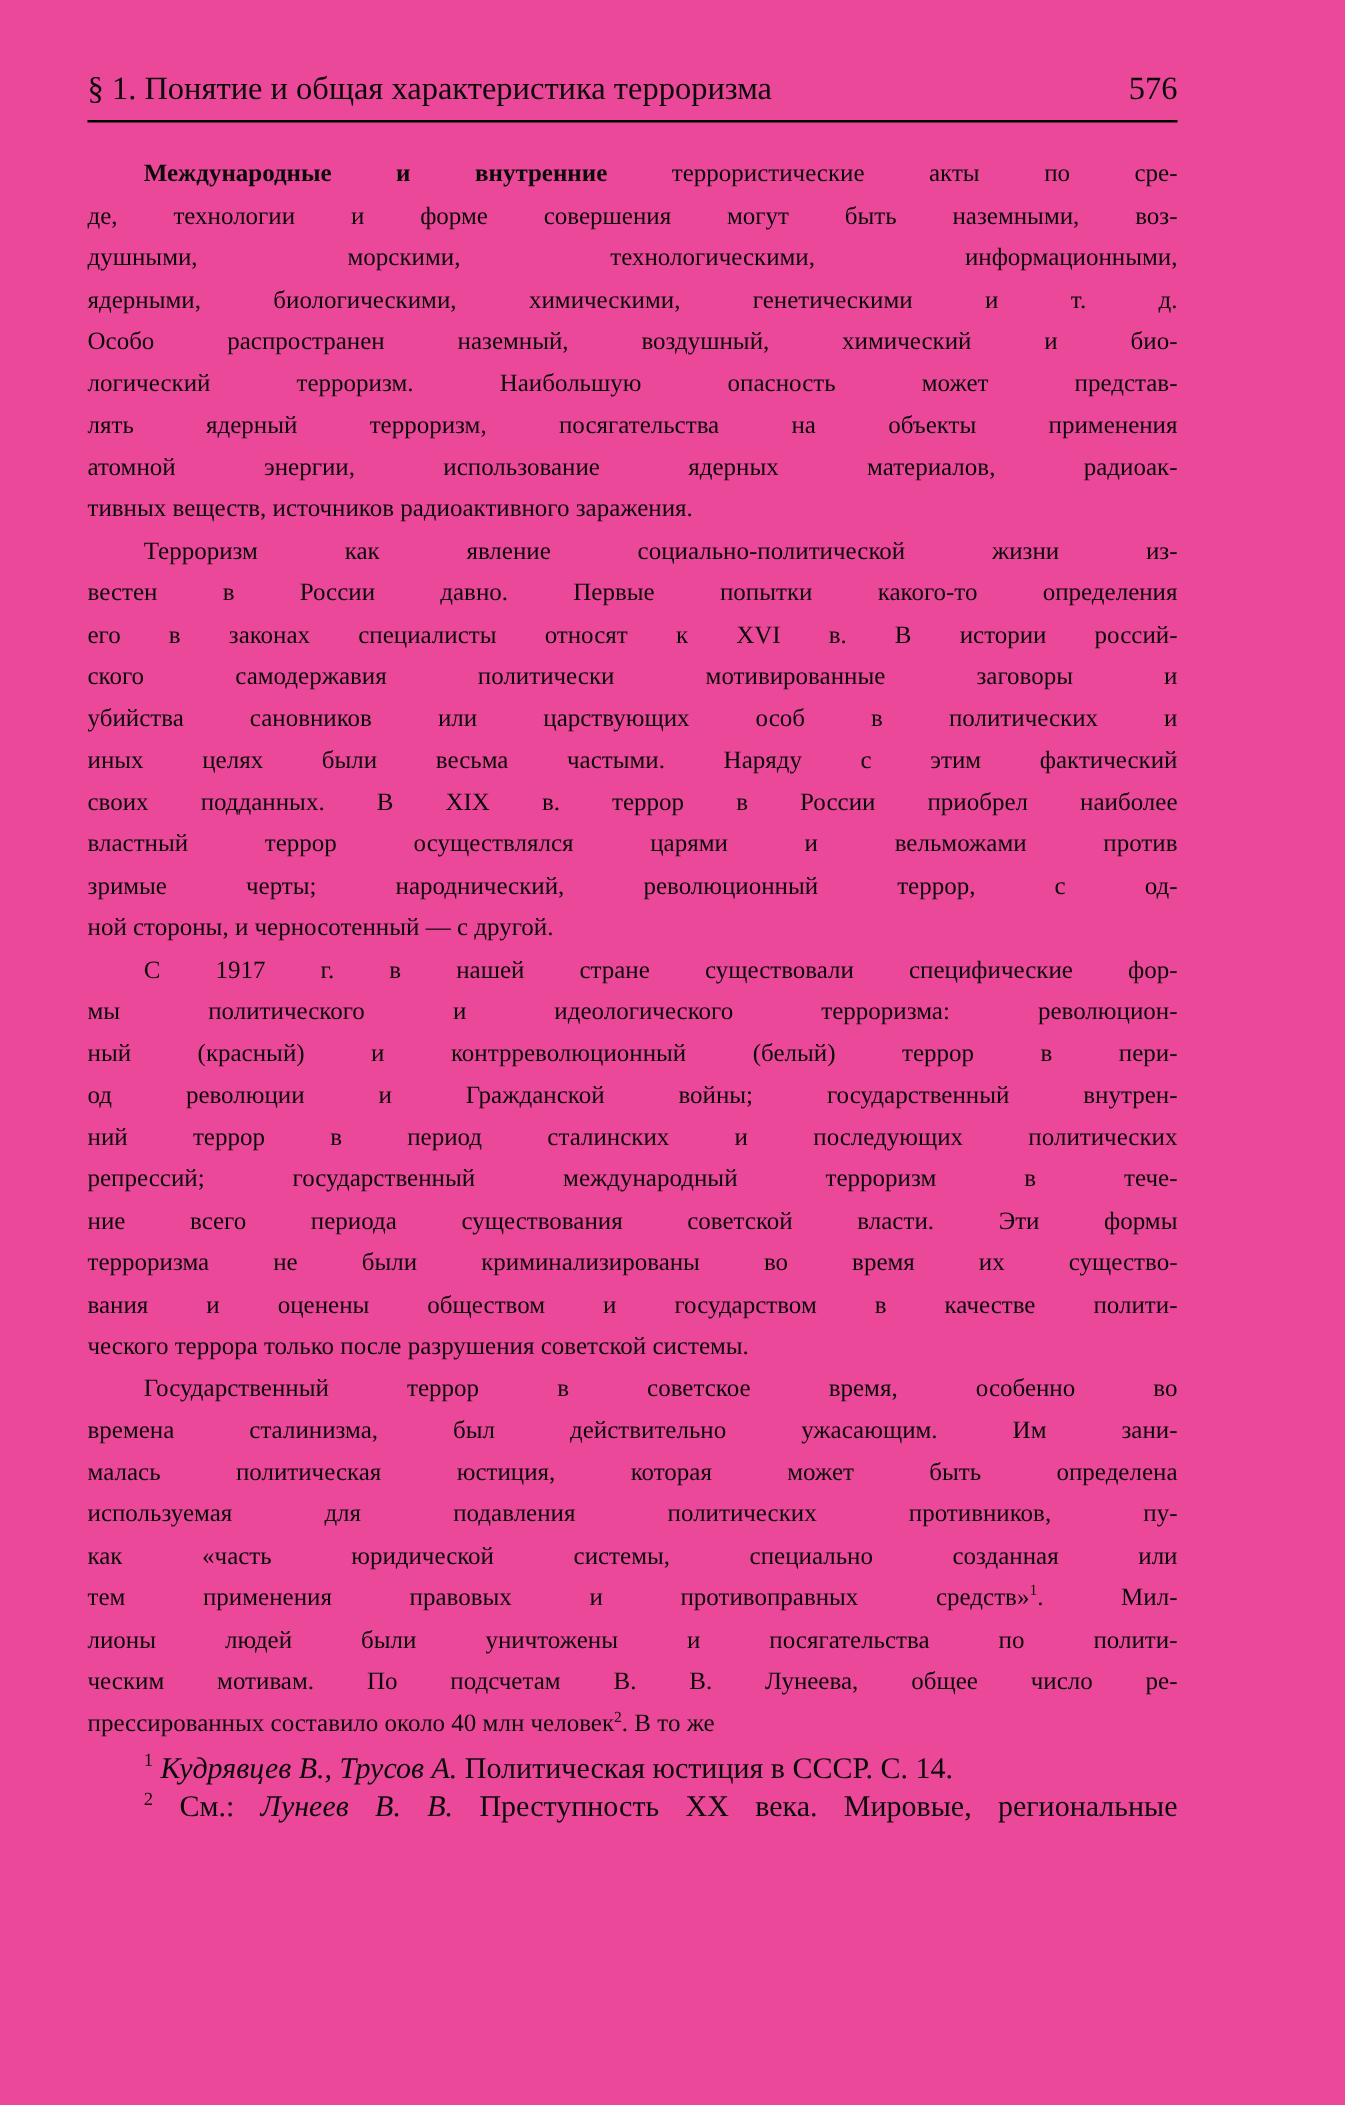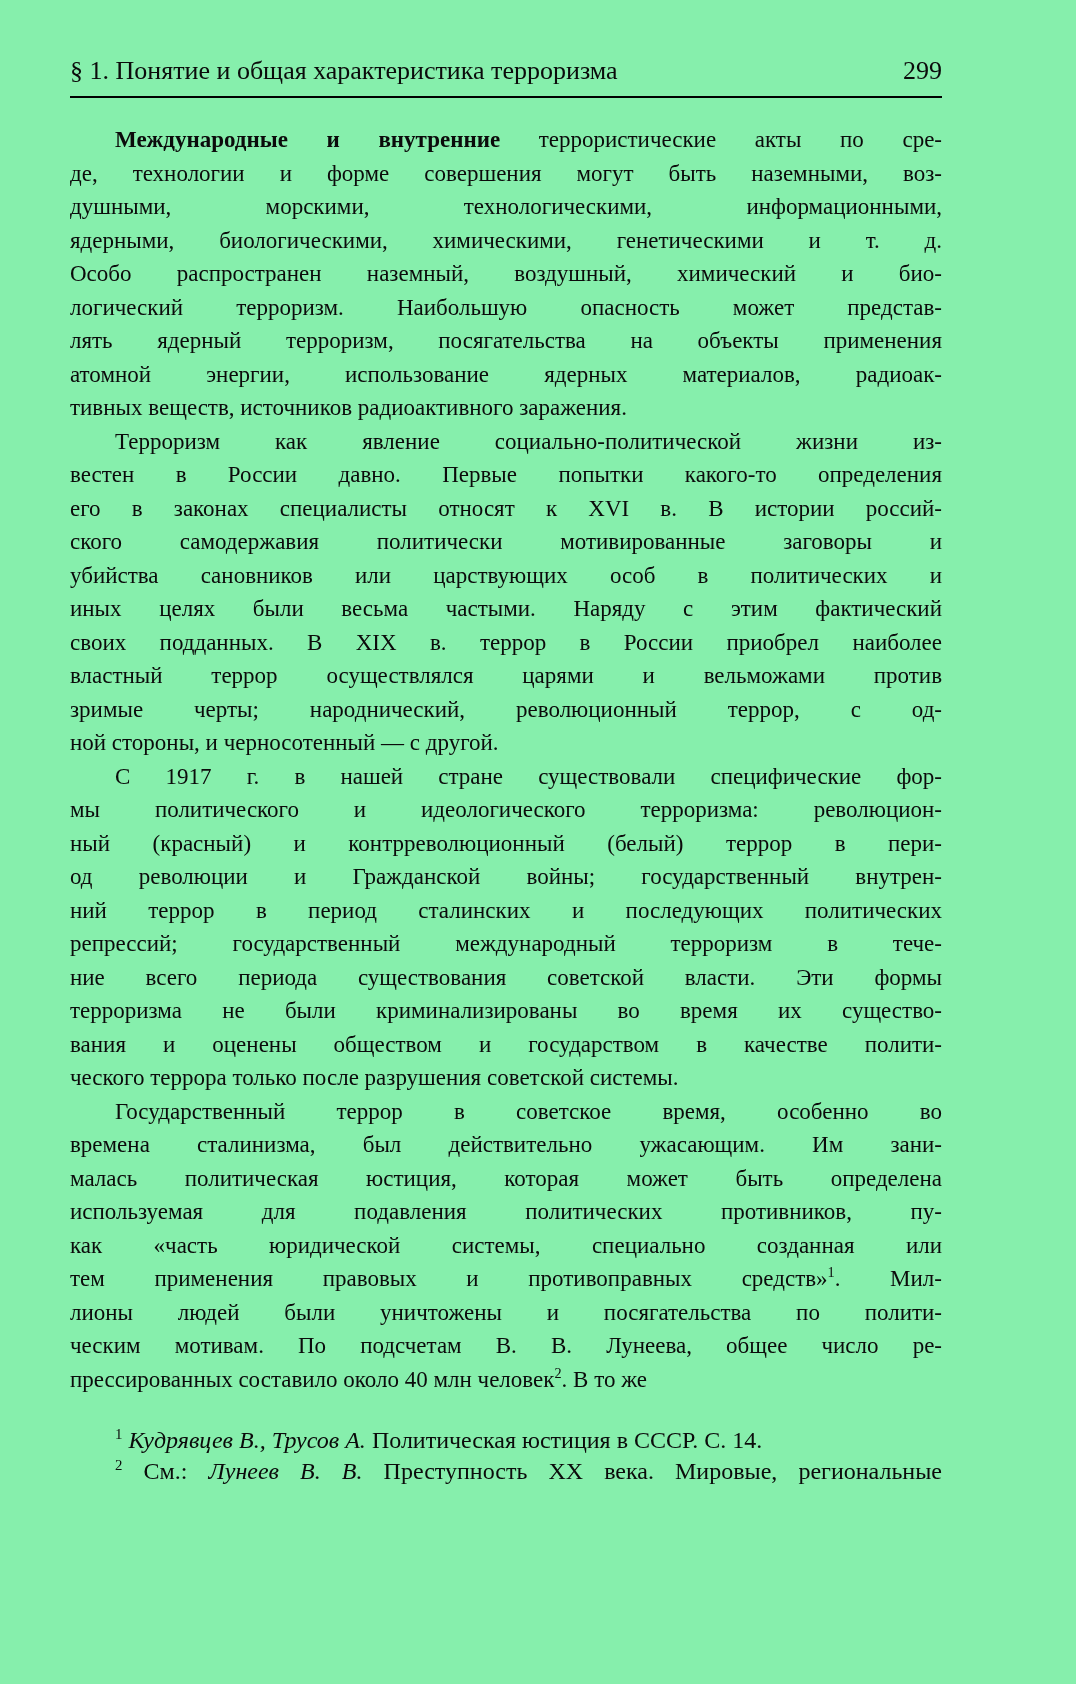--- a/index.html
+++ b/index.html
@@ -1,20 +1,20 @@
 <!DOCTYPE html>
 <html><head>
 <meta charset="utf-8">
 <style>
   html, body { margin: 0; padding: 0; background: #ffffff; }
   .page {
     position: relative;
     width: 1076px;
     height: 1684px;
-    background: #86efac;
+    background: #ec4899;
     font-family: "Liberation Serif", serif;
     color: #0b0b0b;
     overflow: hidden;
   }
   .text-block {
     position: absolute;
     left: 70px;
     top: 56px;
     width: 872px;
   }
@@ -26,21 +26,21 @@
     line-height: 30px;
   }
   .header-rule {
     border: none;
     border-bottom: 2px solid #000;
     margin: 10px 0 0 0;
     height: 0;
   }
   .body-text {
     margin-top: 25px;
-    font-size: 23px;
+    font-size: 20px;
     line-height: 33.5px;
   }
   .paragraph { margin: 0; }
   .line {
     text-align: justify;
     text-align-last: justify;
     white-space: normal;
   }
   .line.last {
     text-align-last: left;
@@ -50,35 +50,35 @@
     text-indent: 45px;
   }
   b { font-weight: bold; }
   i { font-style: italic; }
   sup {
     font-size: 0.62em;
     line-height: 0;
     vertical-align: super;
   }
   .footnotes {
-    margin-top: 29px;
+    margin-top: 4px;
     font-size: 24px;
     line-height: 30.5px;
   }
   .footnote { margin: 0; }
 </style>
 </head>
 <body>
 
 <div class="page">
   <div class="text-block">
 
     <div class="running-header">
       <span>§ 1. Понятие и общая характеристика терроризма</span>
-      <span>299</span>
+      <span>576</span>
     </div>
     <div class="header-rule"></div>
 
     <div class="body-text">
         <div class="paragraph">
           <div class="line first"><b>Международные и внутренние</b><span> террористические акты по сре-</span></div>
           <div class="line"><span>де, технологии и форме совершения могут быть наземными, воз-</span></div>
           <div class="line"><span>душными, морскими, технологическими, информационными,</span></div>
           <div class="line"><span>ядерными, биологическими, химическими, генетическими и т. д.</span></div>
           <div class="line"><span>Особо распространен наземный, воздушный, химический и био-</span></div>

